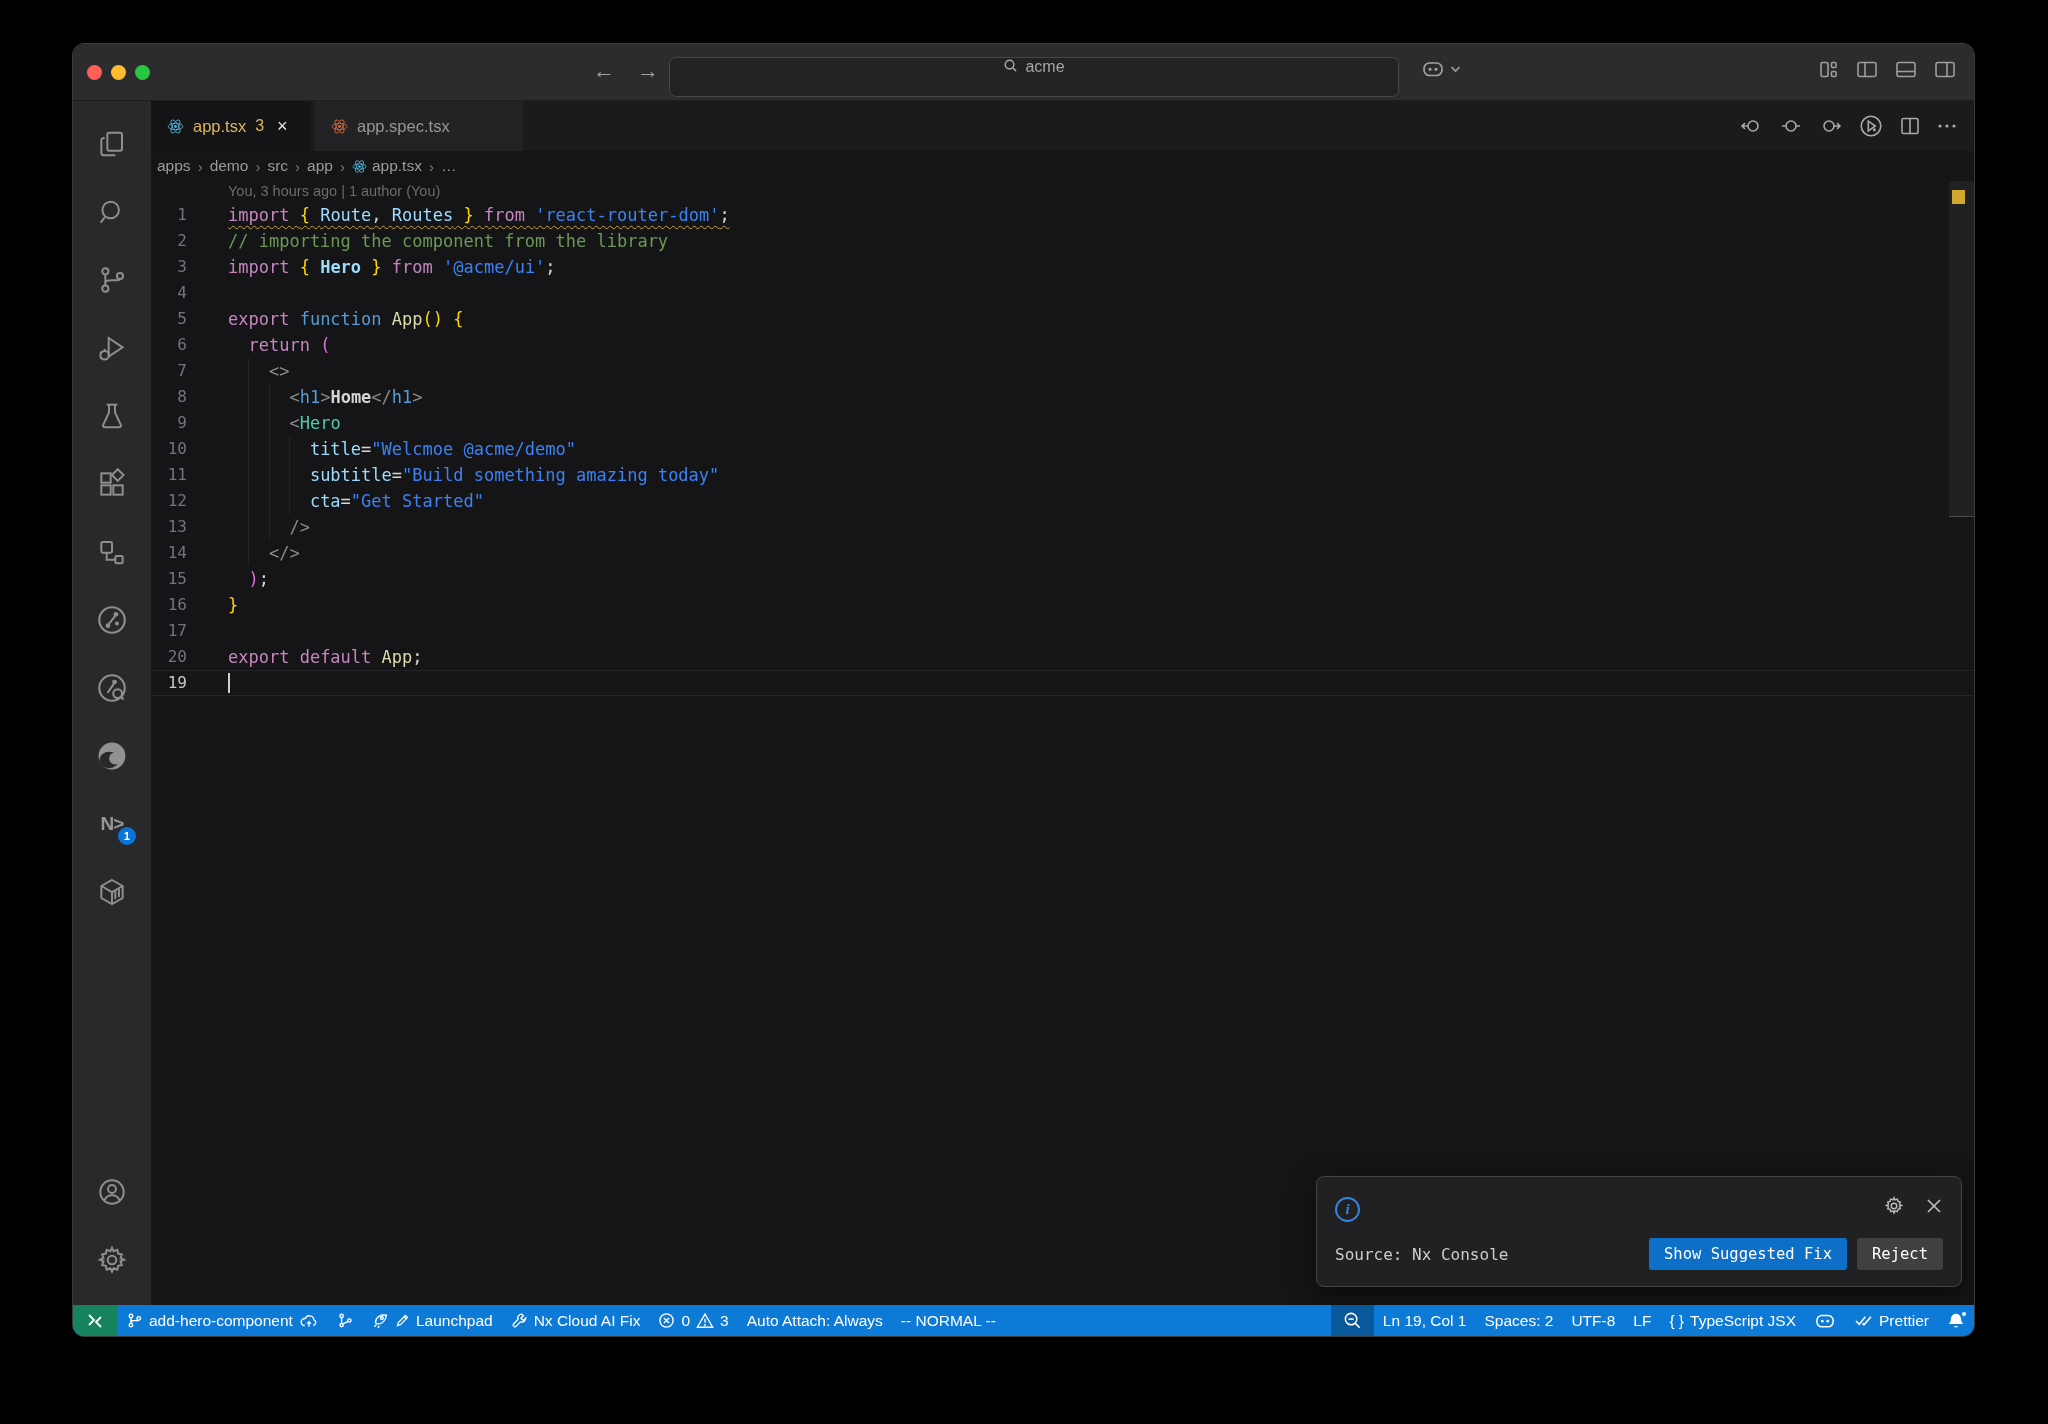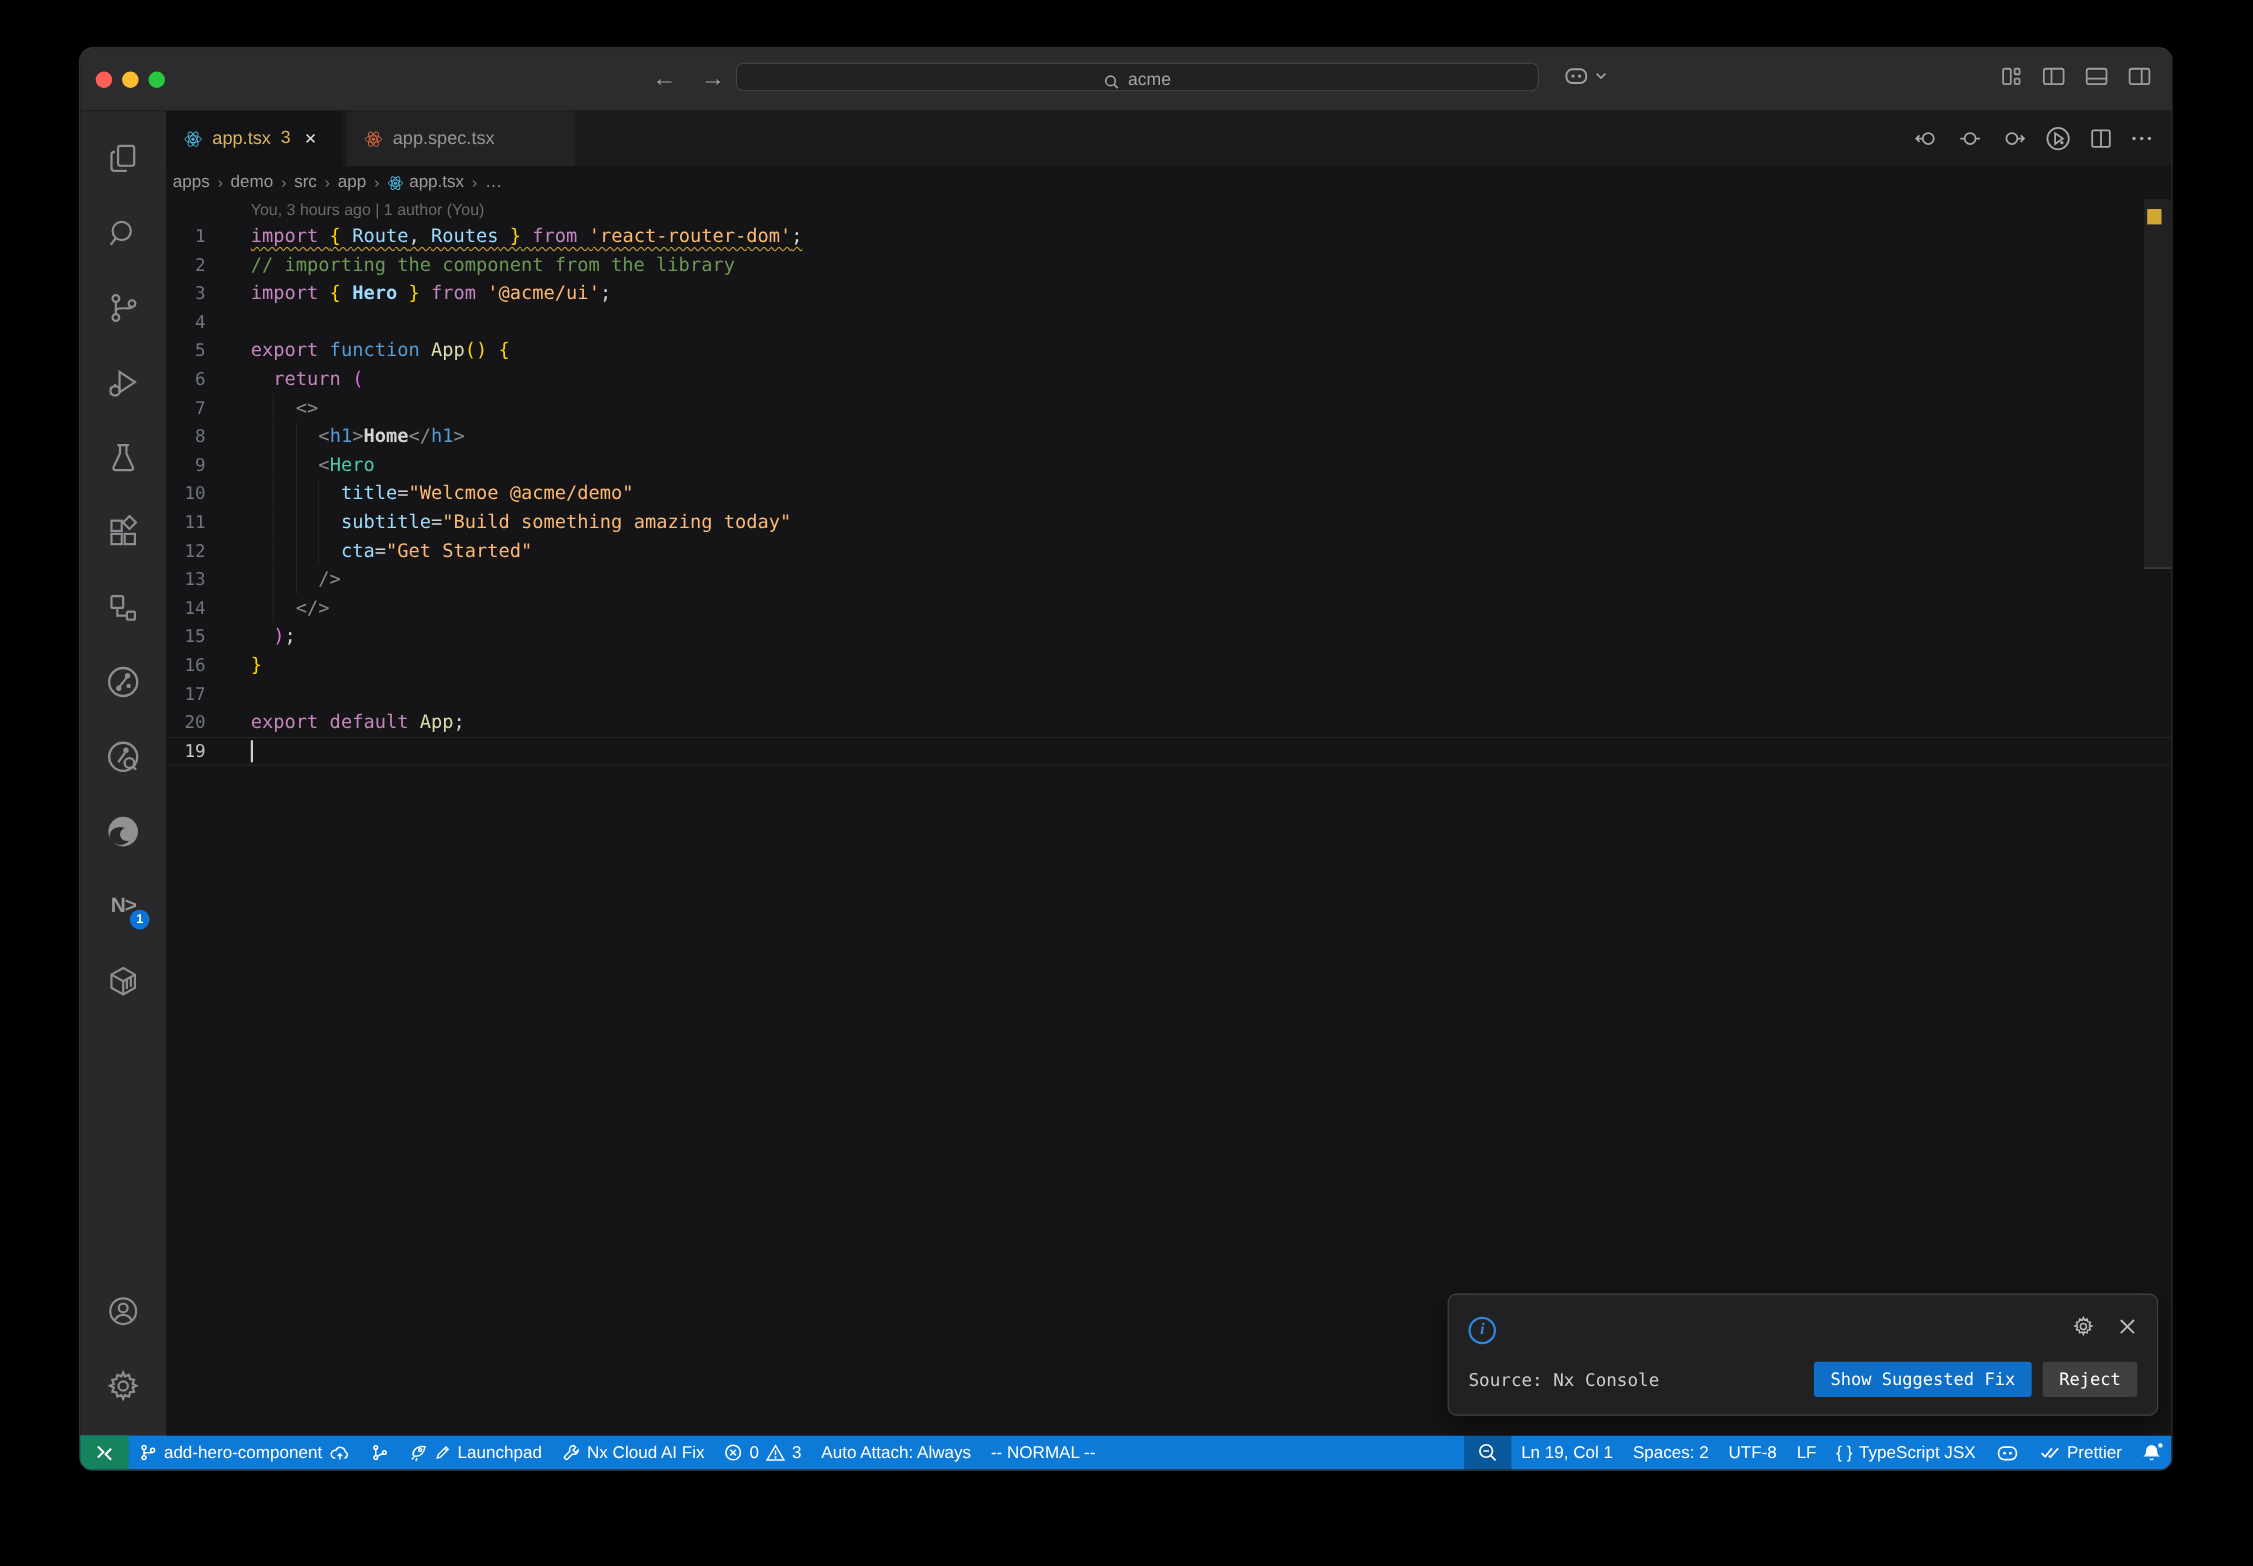--- a/index.html
+++ b/index.html
@@ -10,23 +10,23 @@
     display:flex; flex-direction:column; box-shadow:0 18px 60px rgba(0,0,0,.8); }
 
   
   .titlebar { height:57px; flex:0 0 57px; background:#2c2c2e; position:relative;
     border-bottom:1px solid #1e1e20; }
   .lights { position:absolute; left:14px; top:21px; display:flex; gap:9px; }
   .light { width:15px; height:15px; border-radius:50%; }
   .l-red{background:#ff5f57}.l-yel{background:#febc2e}.l-grn{background:#29c73f}
   .navarrows { position:absolute; left:520px; top:14px; display:flex; gap:22px;
     color:#a2a2a4; font-size:22px; }
-  .searchbox { position:absolute; left:596px; top:13px; width:730px; height:26px;
+  .searchbox { position:absolute; left:596px; top:13px; width:730px; height:40px;
     background:#222224; border:1px solid #47474a; border-radius:7px; display:flex;
-    align-items:flex-end; justify-content:center; color:#a5a5a7; font-size:16px; gap:7px; }
+    align-items:flex-start; justify-content:center; color:#a5a5a7; font-size:16px; gap:7px; }
   .copilot-tb { position:absolute; left:1348px; top:15px; display:flex; align-items:center;
     gap:5px; color:#a2a2a4; }
   .layouticons { position:absolute; right:18px; top:16px; display:flex; gap:17px; color:#9e9ea0; }
 
   
   .main { flex:1; display:flex; min-height:0; }
   .activitybar { flex:0 0 78px; background:#29292b; display:flex; flex-direction:column;
     align-items:center; padding-top:20px; color:#8d8e90; }
   .ai { width:44px; height:46px; display:flex; align-items:center; justify-content:center;
     margin-bottom:22px; position:relative; }
@@ -59,21 +59,21 @@
   .line { display:flex; height:26px; line-height:26px; white-space:pre; }
   .line .ln { flex:0 0 36px; text-align:right; color:#6e7681; font-size:16px; }
   .line .codetext { flex:1; margin-left:41px; position:relative; }
   .line.current { box-shadow:inset 0 1px 0 rgba(255,255,255,.07), inset 0 -1px 0 rgba(255,255,255,.07); }
   .line.current .ln { color:#c8c8c8; }
   .guide { position:absolute; top:0; bottom:0; width:1px; background:rgba(255,255,255,.065); }
   .cursor { position:absolute; left:0; top:3px; width:2px; height:20px; background:#cfcfcf; }
   .squiggle { text-decoration:underline; text-decoration-style:wavy;
     text-decoration-color:#c5a332; text-underline-offset:4px; text-decoration-thickness:1px; }
   .tk-kw{color:#C586C0}.tk-fn{color:#569CD6}.tk-var{color:#9CDCFE}
-  .tk-varb{color:#9CDCFE;font-weight:bold}.tk-comp{color:#4EC9B0}.tk-str{color:#fdba74}
+  .tk-varb{color:#9CDCFE;font-weight:bold}.tk-comp{color:#4EC9B0}.tk-str{color:#3b82f6}
   .tk-cmt{color:#6A9955}.tk-b1{color:#FFD700}.tk-b2{color:#DA70D6}.tk-pun{color:#8a8a8a}
   .tk-def{color:#d4d4d4}.tk-fname{color:#DCDCAA}.tk-tag{color:#569CD6}
   .tk-txt{color:#d4d4d4;font-weight:bold}
 
   .scrollbar { position:absolute; right:0; top:0; width:25px; bottom:0; }
   .sb-slider { position:absolute; left:0; right:0; top:0; height:336px;
     background:rgba(255,255,255,.055); border-bottom:1px solid rgba(255,255,255,.18); }
   .sb-warn { position:absolute; left:3px; top:9px; width:13px; height:14px; background:#d2a832; }
 
   

